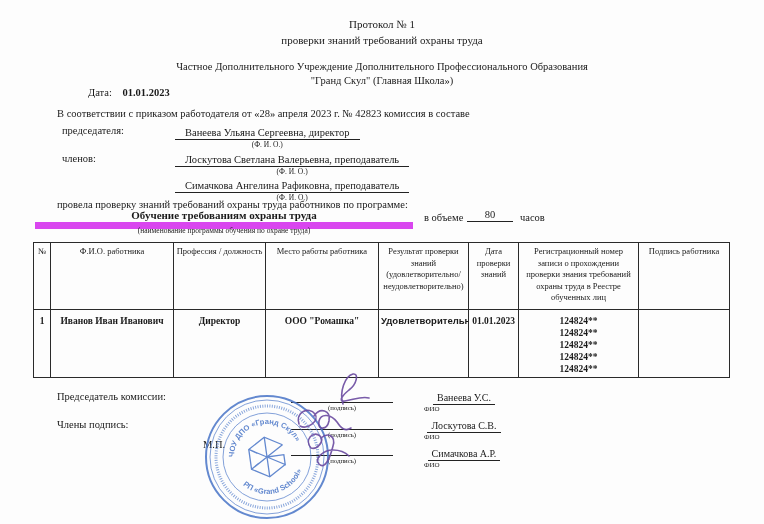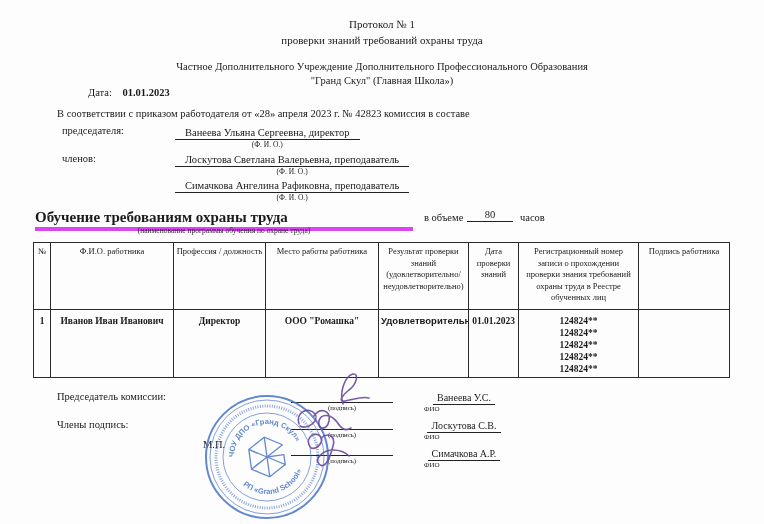--- a/index.html
+++ b/index.html
@@ -21,23 +21,24 @@
     display:inline-block;
     border-bottom: 1px solid #222;
     font-size: 10.5px;
     padding: 0 10px 1px 10px;
   }
   .name-block { text-align:center; }
   .bold { font-weight: bold; }
 
   
   .prog-line {
-    border-bottom: 4px solid #d946ef;
+    border-bottom: 7px solid #d946ef;
+    text-align: center;
     font-weight: bold;
-    font-size: 15px;
+    font-size: 11px;
     padding-bottom: 1px;
   }
   .vol-line {
     border-bottom: 1px solid #222;
     text-align: center;
     font-size: 10.5px;
     padding-bottom: 1px;
   }
 
   
@@ -110,20 +111,21 @@
   <div class="abs name-block" style="top:149px; left:175px;">
     <span class="uname">Лоскутова Светлана Валерьевна, преподаватель</span>
     <div class="small-cap">(Ф. И. О.)</div>
   </div>
 
   <div class="abs name-block" style="top:175px; left:175px;">
     <span class="uname">Симачкова Ангелина Рафиковна, преподаватель</span>
     <div class="small-cap">(Ф. И. О.)</div>
   </div>
 
+  <div class="abs t10" style="top:198px; left:57px;">провела проверку знаний требований охраны труда работников по программе:</div>
   <div class="abs prog-line" style="top:209px; left:35px; width:378px;">Обучение требованиям охраны труда</div>
   <div class="abs t10" style="top:211px; left:424px;">в объеме</div>
   <div class="abs vol-line" style="top:209px; left:467px; width:46px;">80</div>
   <div class="abs t10" style="top:211px; left:520px;">часов</div>
   <div class="abs small-cap" style="top:226px; left:35px; width:378px; text-align:center;">(наименование программы обучения по охране труда)</div>
 
   <table class="main">
     <colgroup>
       <col style="width:17px">
         <col style="width:123px">

